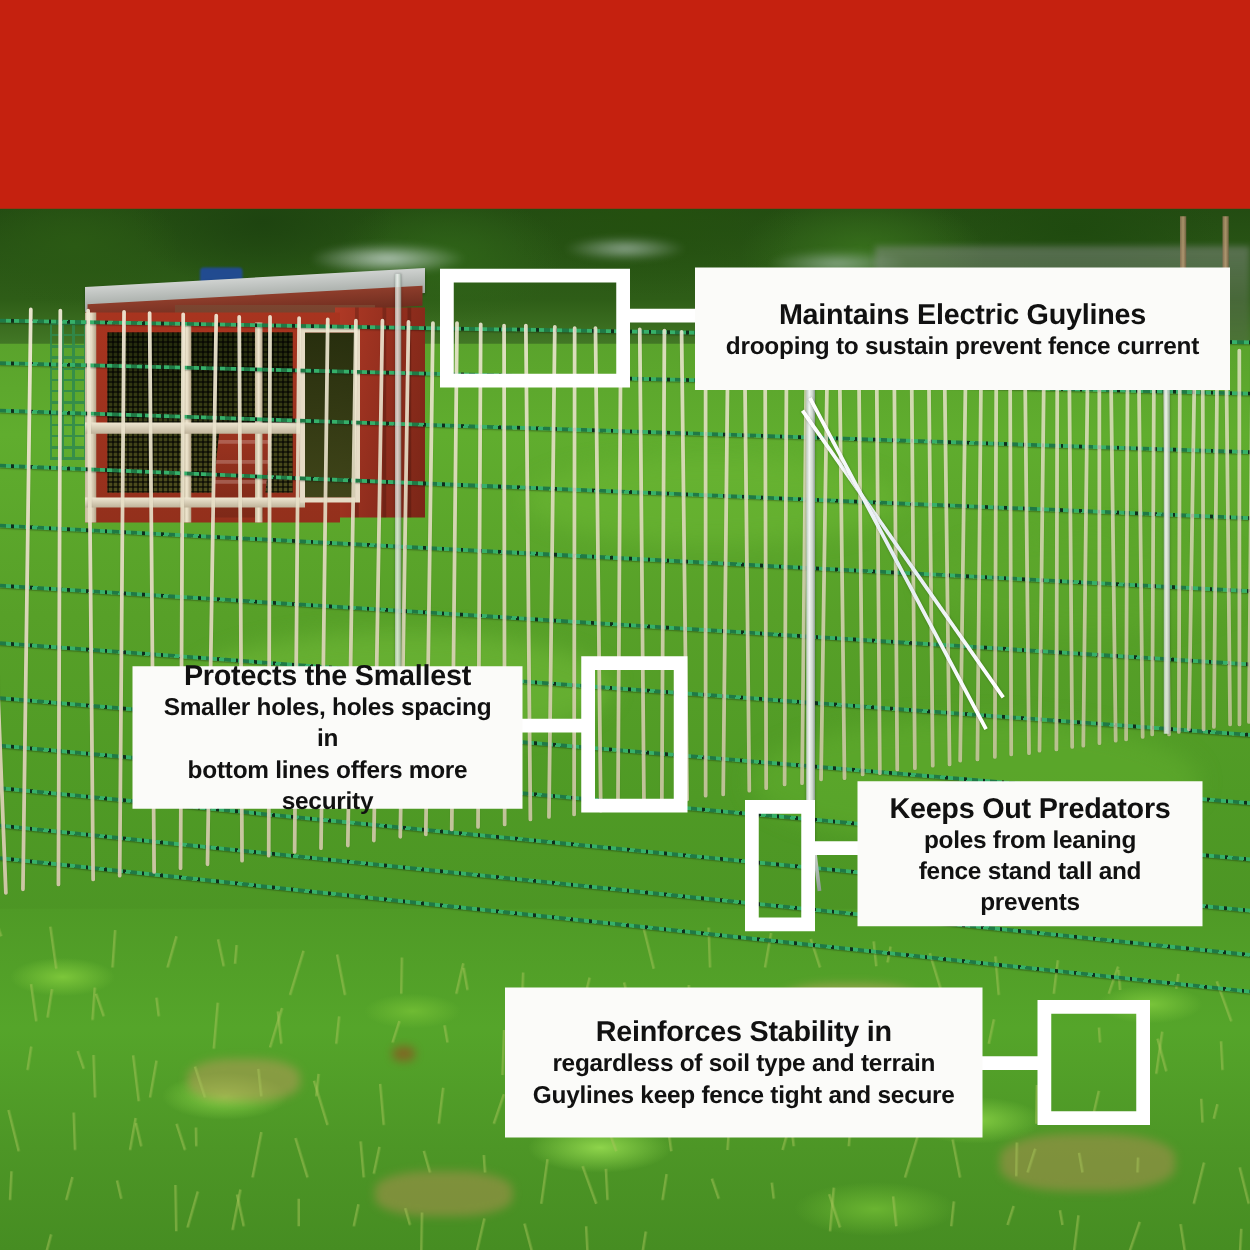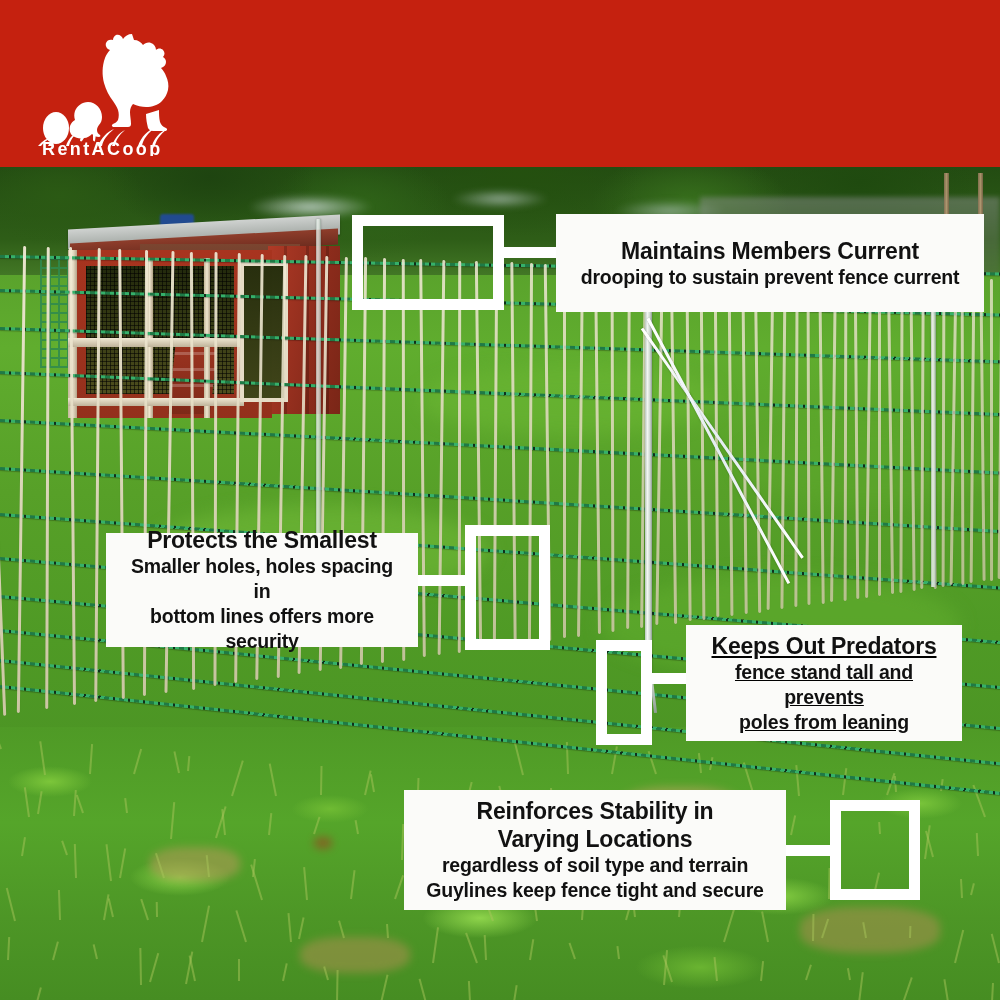--- a/index.html
+++ b/index.html
@@ -548,60 +548,40 @@
     <div class="connector" style="left:406px;top:408px;width:66px;height:11px;"></div>
 
     <div class="hlrect" style="left:596px;top:473px;width:56px;height:105px;"></div>
     <div class="connector" style="left:646px;top:506px;width:54px;height:11px;"></div>
 
     <div class="hlrect" style="left:830px;top:633px;width:90px;height:100px;"></div>
     <div class="connector" style="left:778px;top:678px;width:60px;height:11px;"></div>
   </div>
 
   <div class="callout" style="left:556px;top:214px;width:428px;height:98px;">
-    <div class="c-title">Maintains Members Current</div>
+    <div class="c-title">Maintains Electric Guylines</div>
     <div class="c-body">drooping to sustain prevent fence current</div>
   </div>
 
   <div class="callout" style="left:106px;top:533px;width:312px;height:114px;">
     <div class="c-title">Protects the Smallest</div>
     <div class="c-body">Smaller holes, holes spacing in</div>
     <div class="c-body">bottom lines offers more security</div>
   </div>
 
-  <div class="callout" style="left:686px;top:625px;width:276px;height:116px;text-decoration:underline;">
+  <div class="callout" style="left:686px;top:625px;width:276px;height:116px;">
     <div class="c-title">Keeps Out Predators</div>
+    <div class="c-body">poles from leaning</div>
     <div class="c-body">fence stand tall and prevents</div>
-    <div class="c-body">poles from leaning</div>
   </div>
 
   <div class="callout" style="left:404px;top:790px;width:382px;height:120px;">
     <div class="c-title">Reinforces Stability in</div>
-    <div class="c-title">Varying Locations</div>
     <div class="c-body">regardless of soil type and terrain</div>
     <div class="c-body">Guylines keep fence tight and secure</div>
   </div>
 
   <div id="header">
 
-    <div id="logo">
-      <svg viewBox="0 0 170 128">
-
-        <path fill="#ffffff" d="M96 6c-4 0-7 2-9 5 -1-3-4-5-7-4 -2 1-3 3-3 5 -3-1-6 0-7 3 -1 3 1 6 4 7 -2 2-4 5-5 8 -3 8-3 17-1 25 2 7 5 13 9 18 2 3 4 6 5 9 1 3 1 7 0 10 -1 2-3 3-5 4 -2 1-1 3 1 3h14c2 0 3-1 3-3 0-4-1-8-1-12 0-3 1-6 3-8 4 2 9 3 13 3 6 0 12-2 16-6 3-3 5-7 6-11 1-5 0-10-2-14 -1-3-3-6-5-8 3-1 5-3 5-6 0-2-1-4-3-5 2-2 2-5 0-7 -2-2-5-2-7 0 0-3-2-6-5-7 -3-1-6 0-8 2 -2-3-5-5-9-5z"></path>
-        <path fill="#ffffff" d="M110 86c0 5 1 10 2 14 1 2 3 3 5 3h12c2 0 3-2 1-3 -3-1-5-3-6-6 -1-4-1-8-1-12z"></path>
-
-        <path fill="#ffffff" d="M52 74c-6 0-11 4-13 9 -1 3-1 6 0 9 -2 1-4 3-5 6 -1 4 0 8 3 10 3 2 7 3 11 2 3 0 6-2 8-4 2 2 4 3 7 3 1 0 2-1 1-2 -2-1-3-3-3-5 0-2 1-4 2-5 2-2 3-5 3-8 0-8-6-15-14-15z"></path>
-        <path fill="#ffffff" d="M47 104l-3 8c0 1 1 2 2 1l4-6z"></path>
-        <path fill="#ffffff" d="M57 104l0 8c0 1 2 2 2 1l1-7z"></path>
-
-        <ellipse fill="#ffffff" cx="20" cy="100" rx="13" ry="16"></ellipse>
-
-        <path fill="#ffffff" d="M2 118c4-5 9-8 14-9 -5 3-9 6-11 9zm10 0c3-6 8-10 13-12 -5 4-8 8-9 12zm18 0c2-7 7-12 13-15 -6 5-9 10-10 15zM62 118c3-8 9-14 16-17 -7 6-11 11-12 17zm14 0c2-7 7-13 13-16 -6 5-9 10-10 16zm26 0c3-9 10-16 18-19 -8 6-13 12-14 19zm14 0c2-8 8-14 15-17 -7 6-11 11-12 17z"></path>
-
-        <g fill="#ffffff">
-          <text x="6" y="127" font-family="Liberation Sans, sans-serif" font-size="18" font-weight="bold" letter-spacing="2.4">RentACoop</text>
-        </g>
-      </svg>
-    </div>
 
   </div>
 
 </div>
 
 </body></html>

